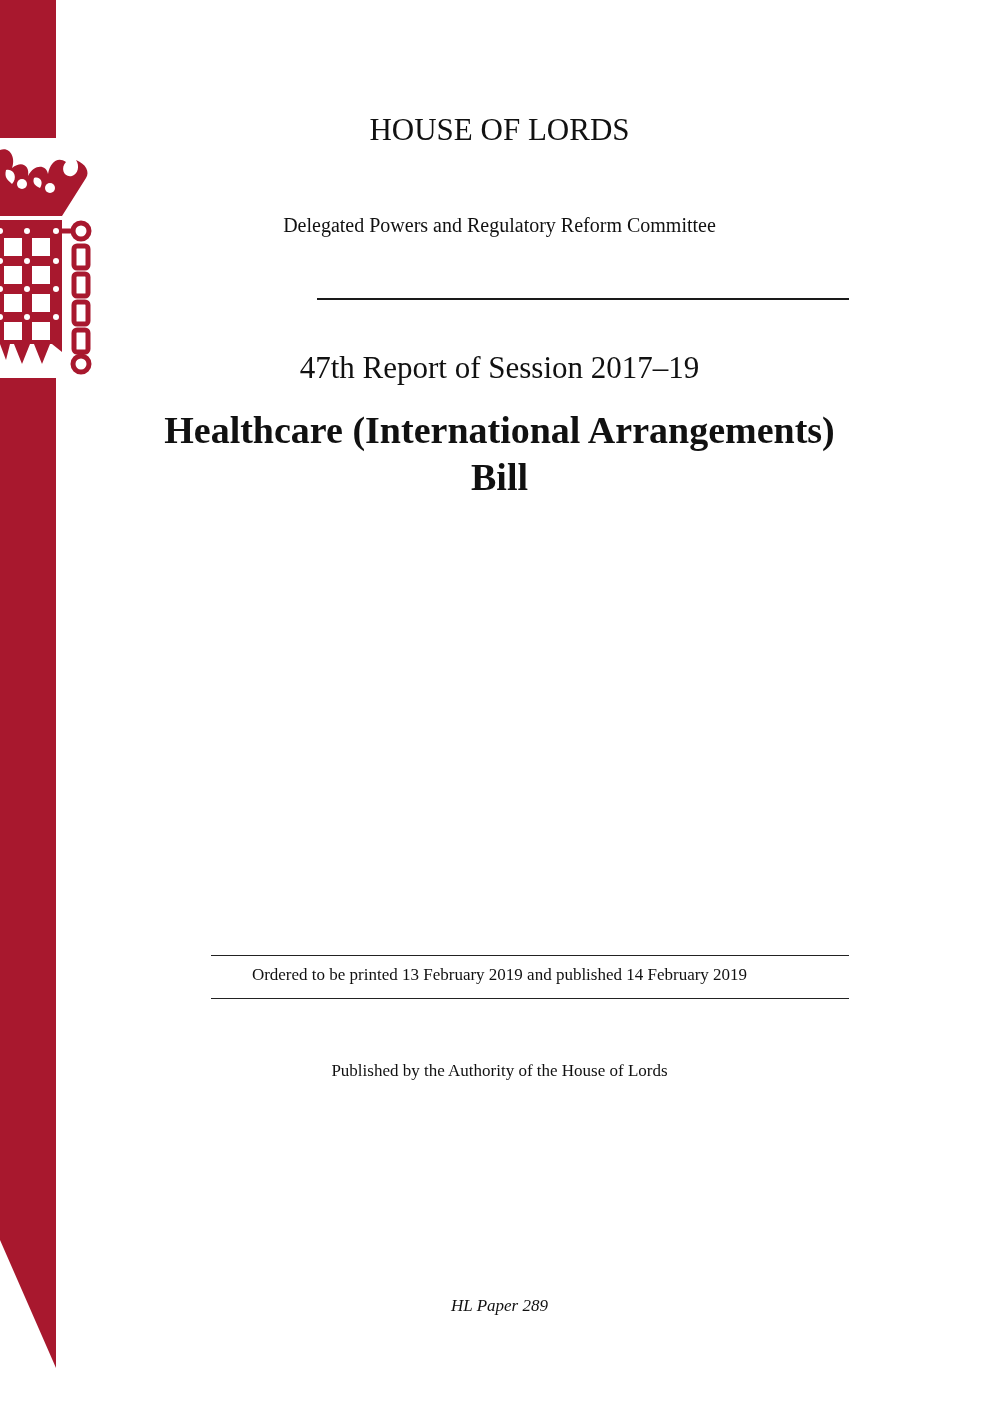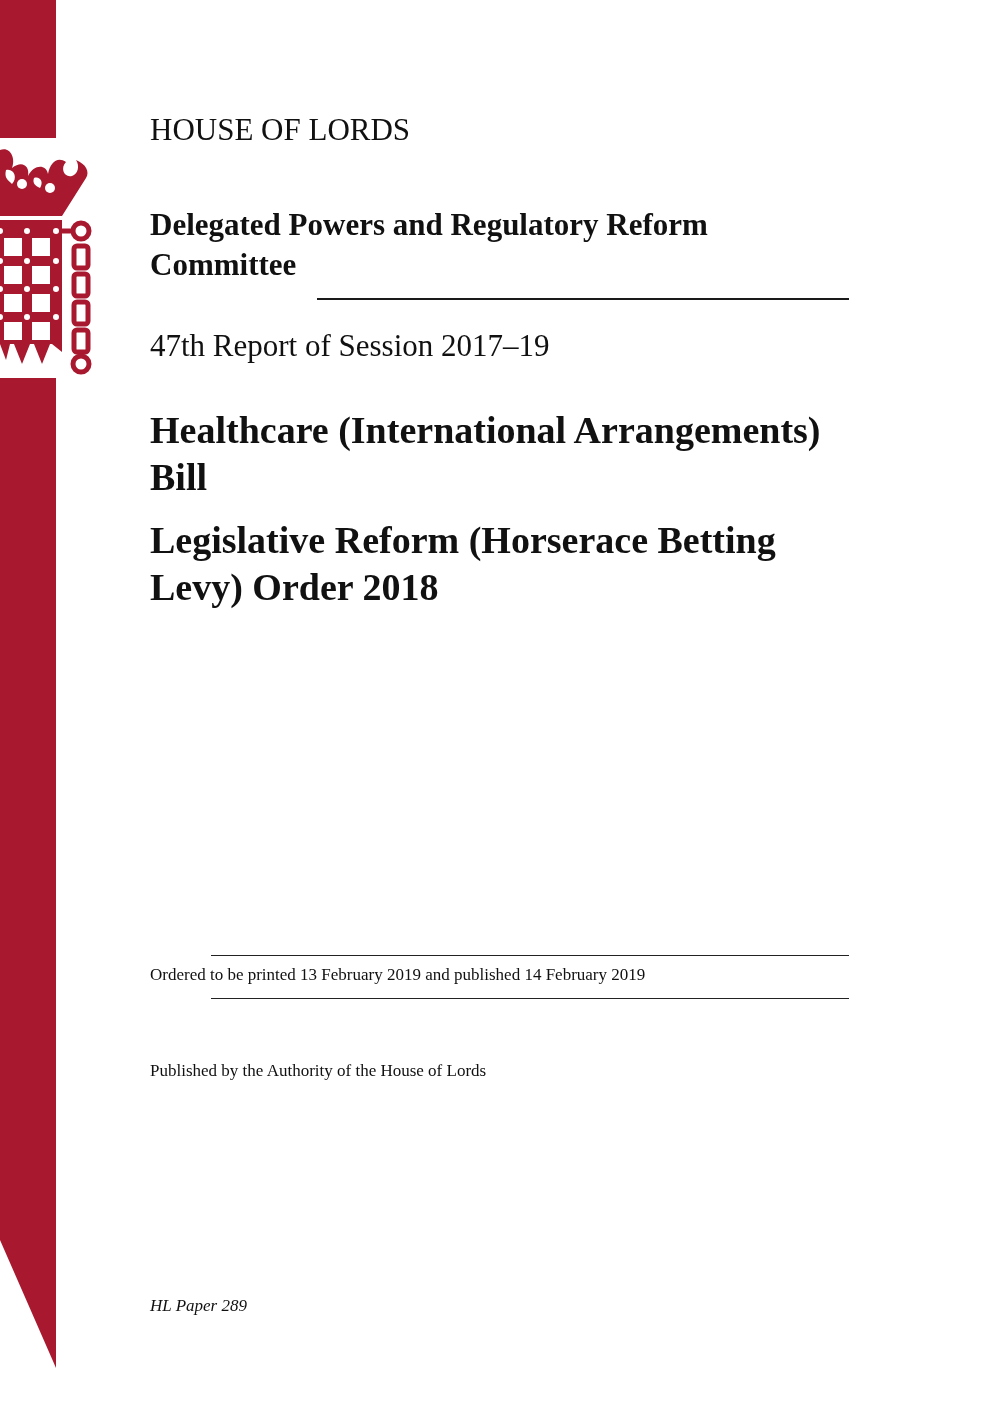--- a/index.html
+++ b/index.html
@@ -4,25 +4,25 @@
 <style>
   html, body { margin: 0; padding: 0; }
   body {
     width: 991px; height: 1401px; position: relative; overflow: hidden;
     background: #ffffff;
     font-family: "Liberation Serif", "DejaVu Serif", serif;
     color: #111111;
   }
   .band { position: absolute; left: 0; top: 0; width: 56px; height: 1401px; }
   .logo { position: absolute; left: 0; top: 138px; width: 100px; height: 240px; }
-  .content { position: absolute; left: 150px; width: 699px; text-align: left; }
+  .content { position: absolute; left: 150px; width: 699px; text-align: center; }
   .house { top: 110px; font-size: 31px; line-height: 40px; }
-  .committee { top: 205px; font-size: 31px; line-height: 40px; font-weight: bold; }
+  .committee { top: 205px; font-size: 20px; line-height: 40px; }
   .rule1 { position: absolute; left: 317px; top: 298px; width: 532px; height: 2px; background: #1a1a1a; }
-  .session { top: 326px; font-size: 31px; line-height: 40px; }
+  .session { top: 348px; font-size: 31px; line-height: 40px; }
   .titles { top: 395px; }
   .title { font-weight: bold; font-size: 38px; line-height: 47px; margin-bottom: 16px; margin-top: 12px; }
   .rule2 { position: absolute; left: 211px; top: 955px; width: 638px; height: 1px; background: #222; }
   .ordered { top: 963px; font-size: 17px; line-height: 24px; }
   .rule3 { position: absolute; left: 211px; top: 998px; width: 638px; height: 1px; background: #222; }
   .published { top: 1059px; font-size: 17px; line-height: 24px; }
   .paper { top: 1294px; font-size: 17px; line-height: 24px; font-style: italic; }
 </style>
 </head>
 <body>
@@ -83,20 +83,19 @@
   </g>
 </svg>
 
 <div class="content house">HOUSE OF LORDS</div>
 <div class="content committee">Delegated Powers and Regulatory Reform Committee</div>
 <div class="rule1"></div>
 <div class="content session">47th Report of Session 2017–19</div>
 
 <div class="content titles">
   <div class="title">Healthcare (International Arrangements) Bill</div>
-  <div class="title">Legislative Reform (Horserace Betting Levy) Order 2018</div>
 </div>
 
 <div class="rule2"></div>
 <div class="content ordered">Ordered to be printed 13 February 2019 and published 14 February 2019</div>
 <div class="rule3"></div>
 <div class="content published">Published by the Authority of the House of Lords</div>
 <div class="content paper">HL Paper 289</div>
 
 </body></html>

